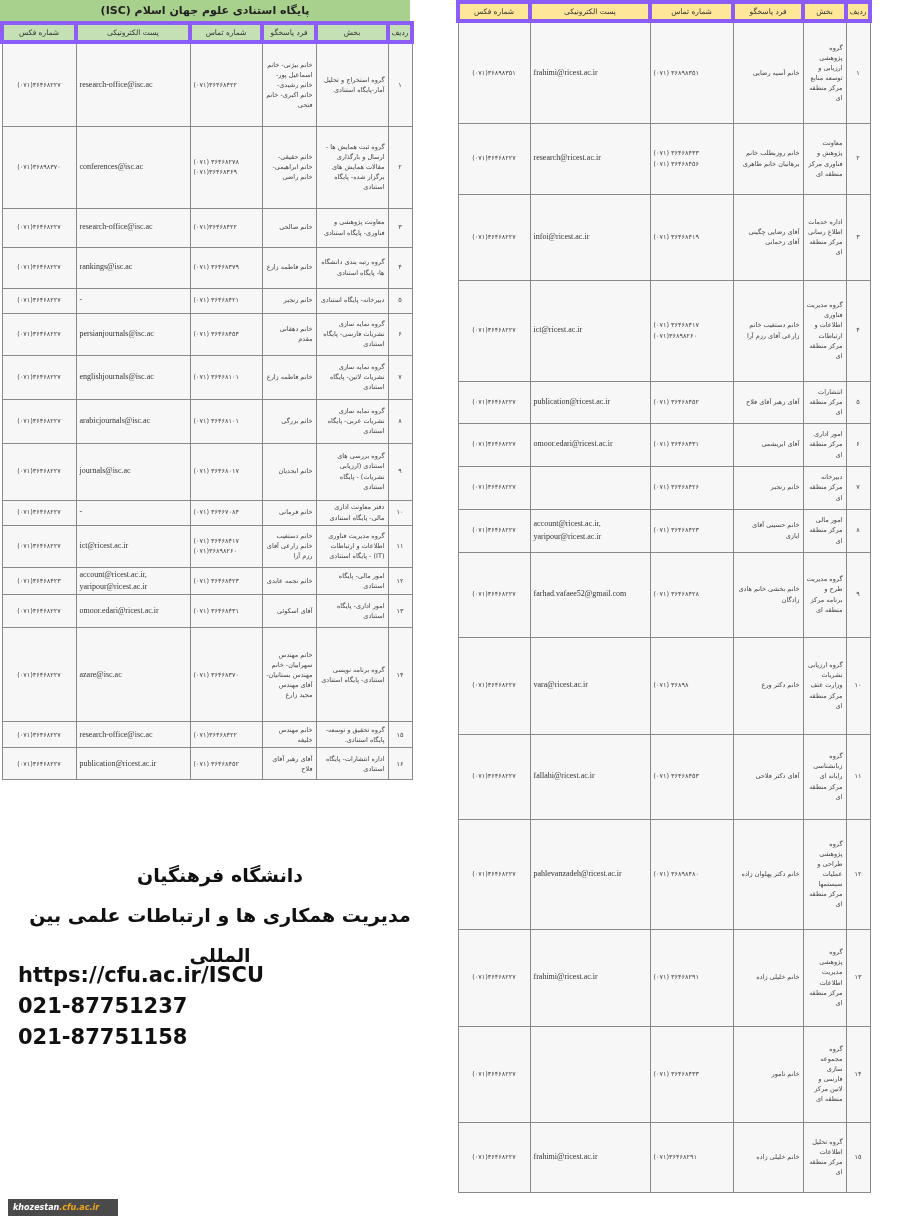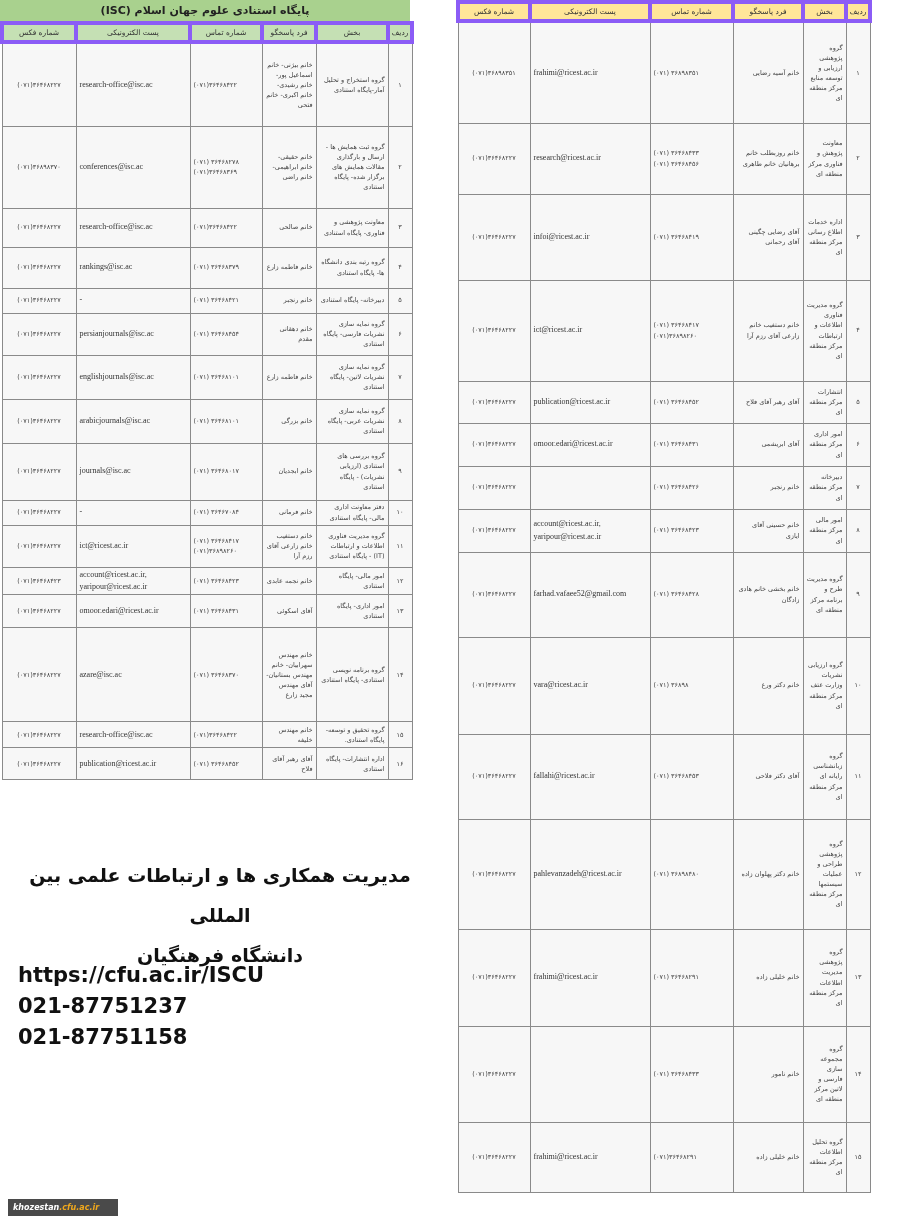--- a/index.html
+++ b/index.html
@@ -341,22 +341,22 @@
           <td class="person">خانم خلیلی زاده</td>
           <td class="phone">(۰۷۱)۳۶۴۶۸۲۹۱</td>
           <td class="email">frahimi@ricest.ac.ir</td>
           <td class="fax">(۰۷۱)۳۶۴۶۸۲۲۷</td>
         </tr>
       </tbody>
   </table>
 </div>
 
 <div class="cfu-block">
+  <div class="cfu-title">دانشگاه فرهنگیان</div>
   <div class="cfu-title">مدیریت همکاری ها و ارتباطات علمی بین المللی</div>
-  <div class="cfu-title">دانشگاه فرهنگیان</div>
 </div>
 
 <div class="cfu-contacts">
   <div>https://cfu.ac.ir/ISCU</div>
   <div>021-87751237</div>
   <div>021-87751158</div>
 </div>
 
 <div class="footer-badge">
   <span>khozestan</span>

